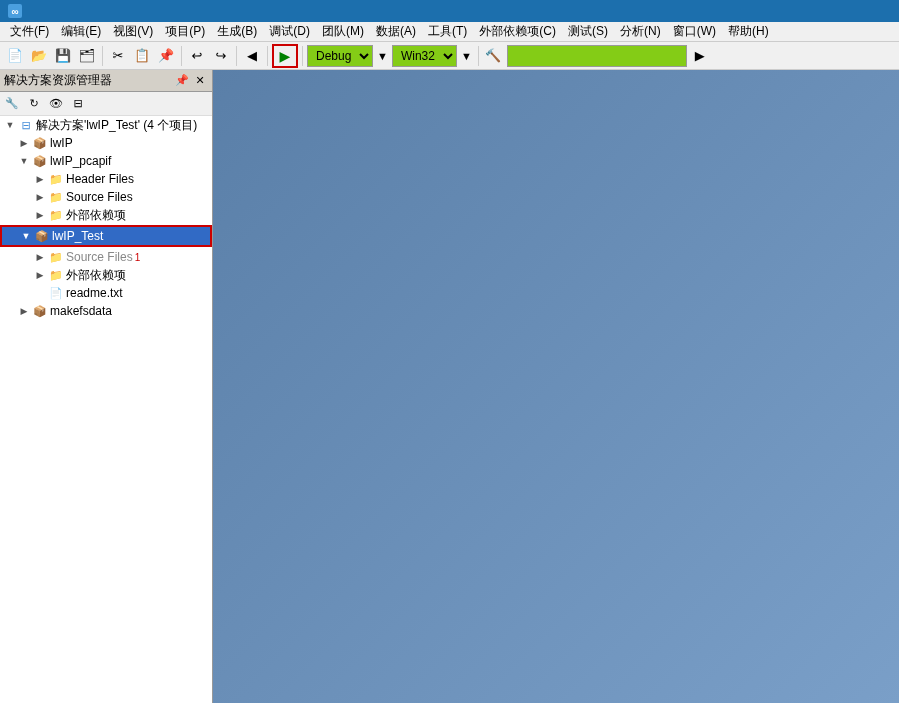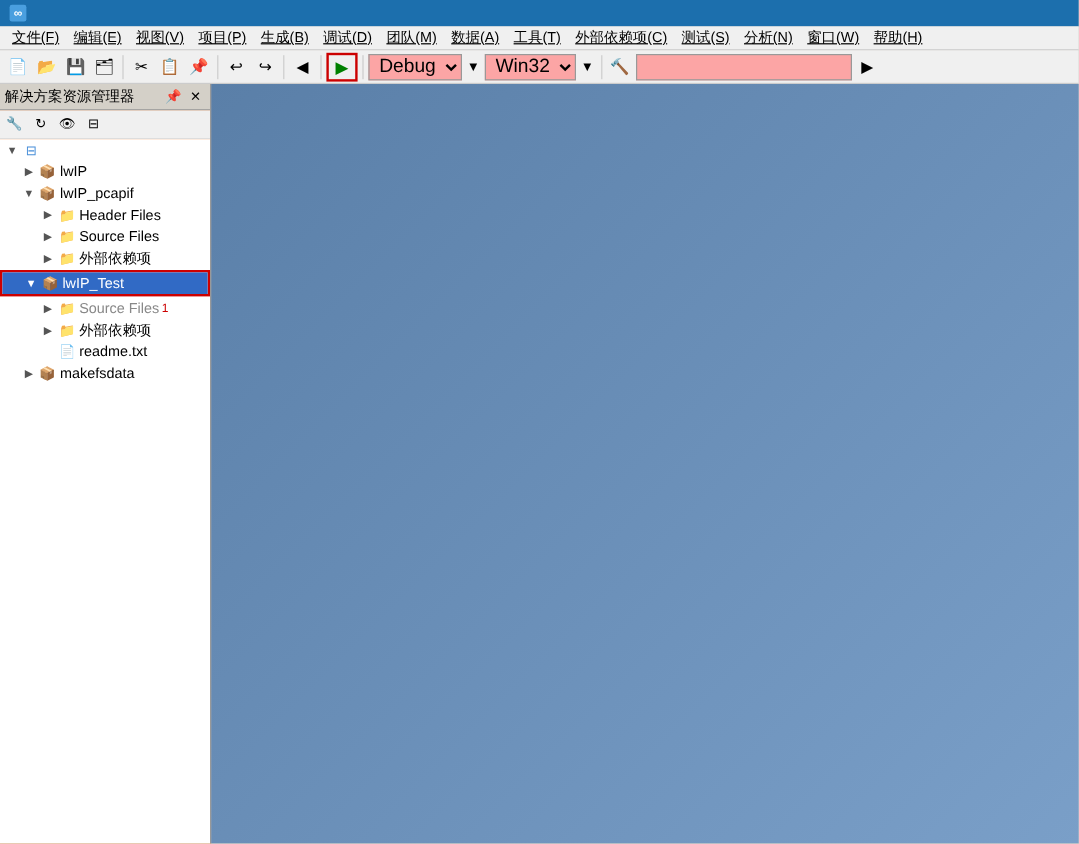--- a/index.html
+++ b/index.html
@@ -4,34 +4,34 @@
   <style>
     * { margin: 0; padding: 0; box-sizing: border-box; }
     body { width: 899px; height: 703px; overflow: hidden; font-family: 'SimSun', 'Microsoft YaHei', sans-serif; font-size: 12px; background: #d4d0c8; }
 
     
     .title-bar { background: #1c6fad; height: 22px; display: flex; align-items: center; padding: 0 8px; color: white; font-size: 12px; }
     .title-bar-icon { width: 14px; height: 14px; background: #4a9fdf; border-radius: 2px; margin-right: 6px; display: flex; align-items: center; justify-content: center; font-size: 10px; color: white; font-weight: bold; }
 
     
     .menu-bar { background: #f0f0f0; height: 20px; display: flex; align-items: center; padding: 0 4px; border-bottom: 1px solid #ccc; font-size: 12px; }
-    .menu-item { padding: 19px 6px; cursor: pointer; white-space: nowrap; text-decoration: underline; }
+    .menu-item { padding: 19px 6px; cursor: pointer; white-space: nowrap; }
 
     
     .toolbar { background: #f0f0f0; height: 28px; display: flex; align-items: center; padding: 2px 4px; border-bottom: 1px solid #ccc; gap: 2px; }
     .toolbar-btn { width: 22px; height: 22px; background: transparent; border: 1px solid transparent; cursor: pointer; display: flex; align-items: center; justify-content: center; font-size: 13px; }
     .toolbar-sep { width: 1px; height: 20px; background: #ccc; margin: 0 2px; }
-    .toolbar-combo { height: 22px; border: 1px solid #999; background: #fca5a5; font-size: 16px; padding: 0 4px; }
+    .toolbar-combo { height: 22px; border: 1px solid #999; background: #84cc16; font-size: 12px; padding: 0 4px; }
     .toolbar-play { color: #008000; font-size: 14px; }
 
     
     .main-layout { display: flex; height: calc(703px - 70px); }
 
     
-    .solution-explorer { width: 176px; background: #f97316; border-right: 1px solid #999; display: flex; flex-direction: column; }
+    .solution-explorer { width: 213px; background: #0369a1; border-right: 1px solid #999; display: flex; flex-direction: column; }
     .panel-header { background: #d4d0c8; height: 22px; display: flex; align-items: center; justify-content: space-between; padding: 0 4px; border-bottom: 1px solid #999; font-size: 12px; }
     .panel-header-title { font-size: 12px; }
     .panel-header-btns { display: flex; gap: 2px; }
     .panel-header-btn { width: 16px; height: 16px; background: transparent; border: none; cursor: pointer; font-size: 11px; display: flex; align-items: center; justify-content: center; }
     .panel-toolbar { background: #f0f0f0; height: 24px; display: flex; align-items: center; padding: 0 2px; border-bottom: 1px solid #ddd; gap: 2px; }
     .panel-tool-btn { width: 20px; height: 20px; background: transparent; border: 1px solid transparent; cursor: pointer; display: flex; align-items: center; justify-content: center; font-size: 11px; }
     .tree-container { flex: 1; overflow-y: auto; overflow-x: hidden; background: white; }
     .tree-item { display: flex; align-items: center; height: 18px; padding-left: 0; cursor: pointer; white-space: nowrap; font-size: 12px; }
     .tree-item.selected { background: #316ac5; color: white; }
     .tree-arrow { width: 16px; display: inline-flex; align-items: center; justify-content: center; font-size: 9px; color: #555; }
@@ -120,20 +120,21 @@
       <button class="panel-tool-btn">🔧</button>
       <button class="panel-tool-btn">↻</button>
       <button class="panel-tool-btn">👁</button>
       <button class="panel-tool-btn">⊟</button>
     </div>
     <div class="tree-container">
 
       <div class="tree-item" style="padding-left: 2px;">
         <span class="tree-arrow">▼</span>
         <span class="tree-icon" style="color: #4a90d9;">⊟</span>
+        <span class="tree-label">解决方案'lwIP_Test' (4 个项目)</span>
       </div>
 
       <div class="tree-item" style="padding-left: 16px;">
         <span class="tree-arrow">▶</span>
         <span class="tree-icon proj-icon">📦</span>
         <span class="tree-label">lwIP</span>
       </div>
 
       <div class="tree-item" style="padding-left: 16px;">
         <span class="tree-arrow">▼</span>

